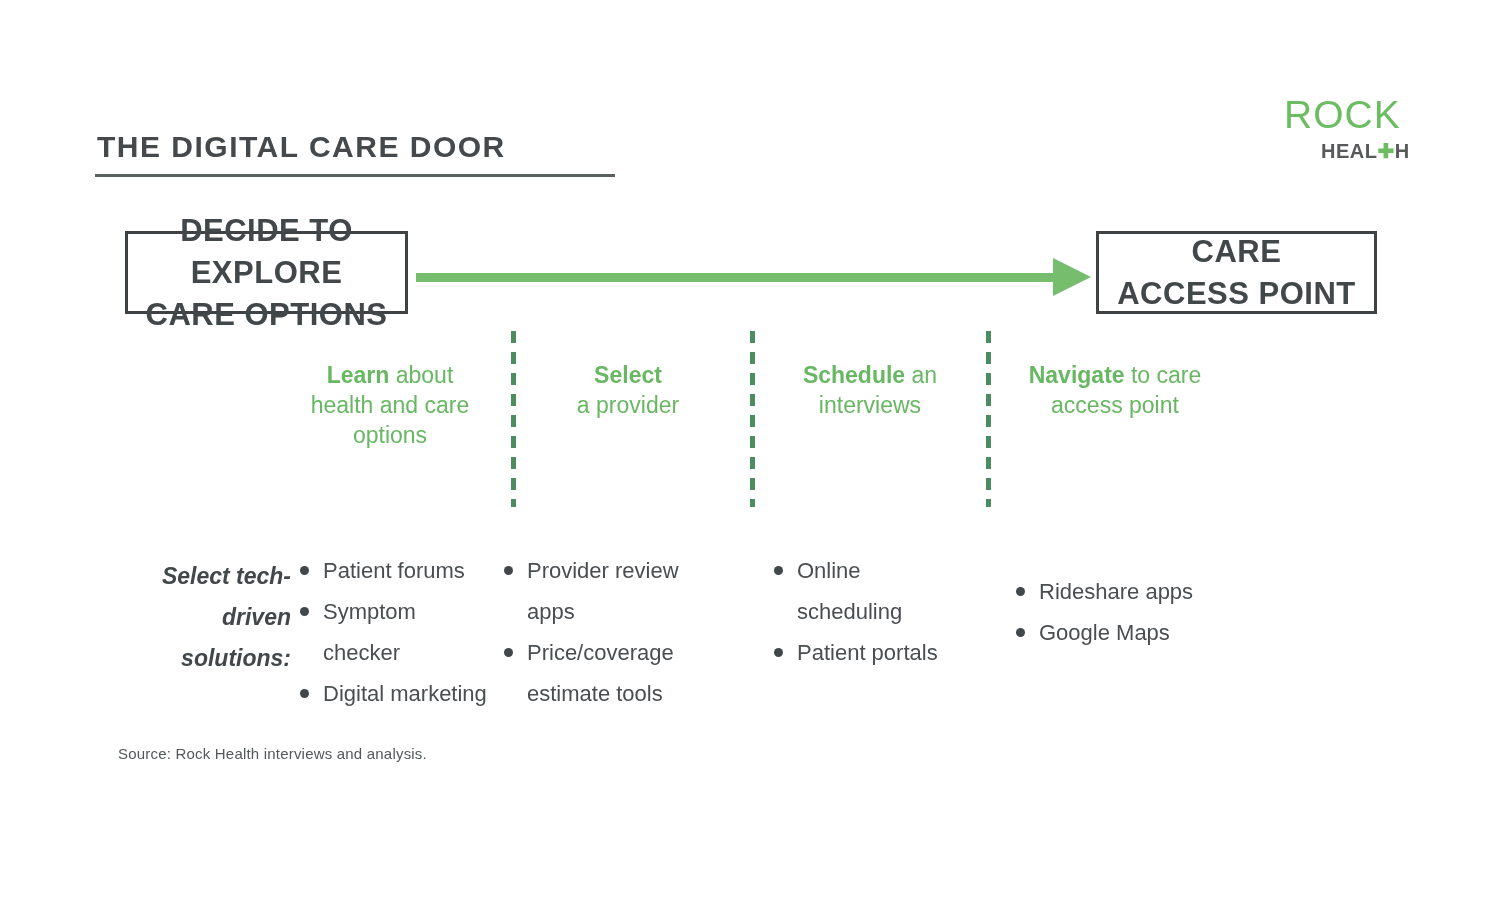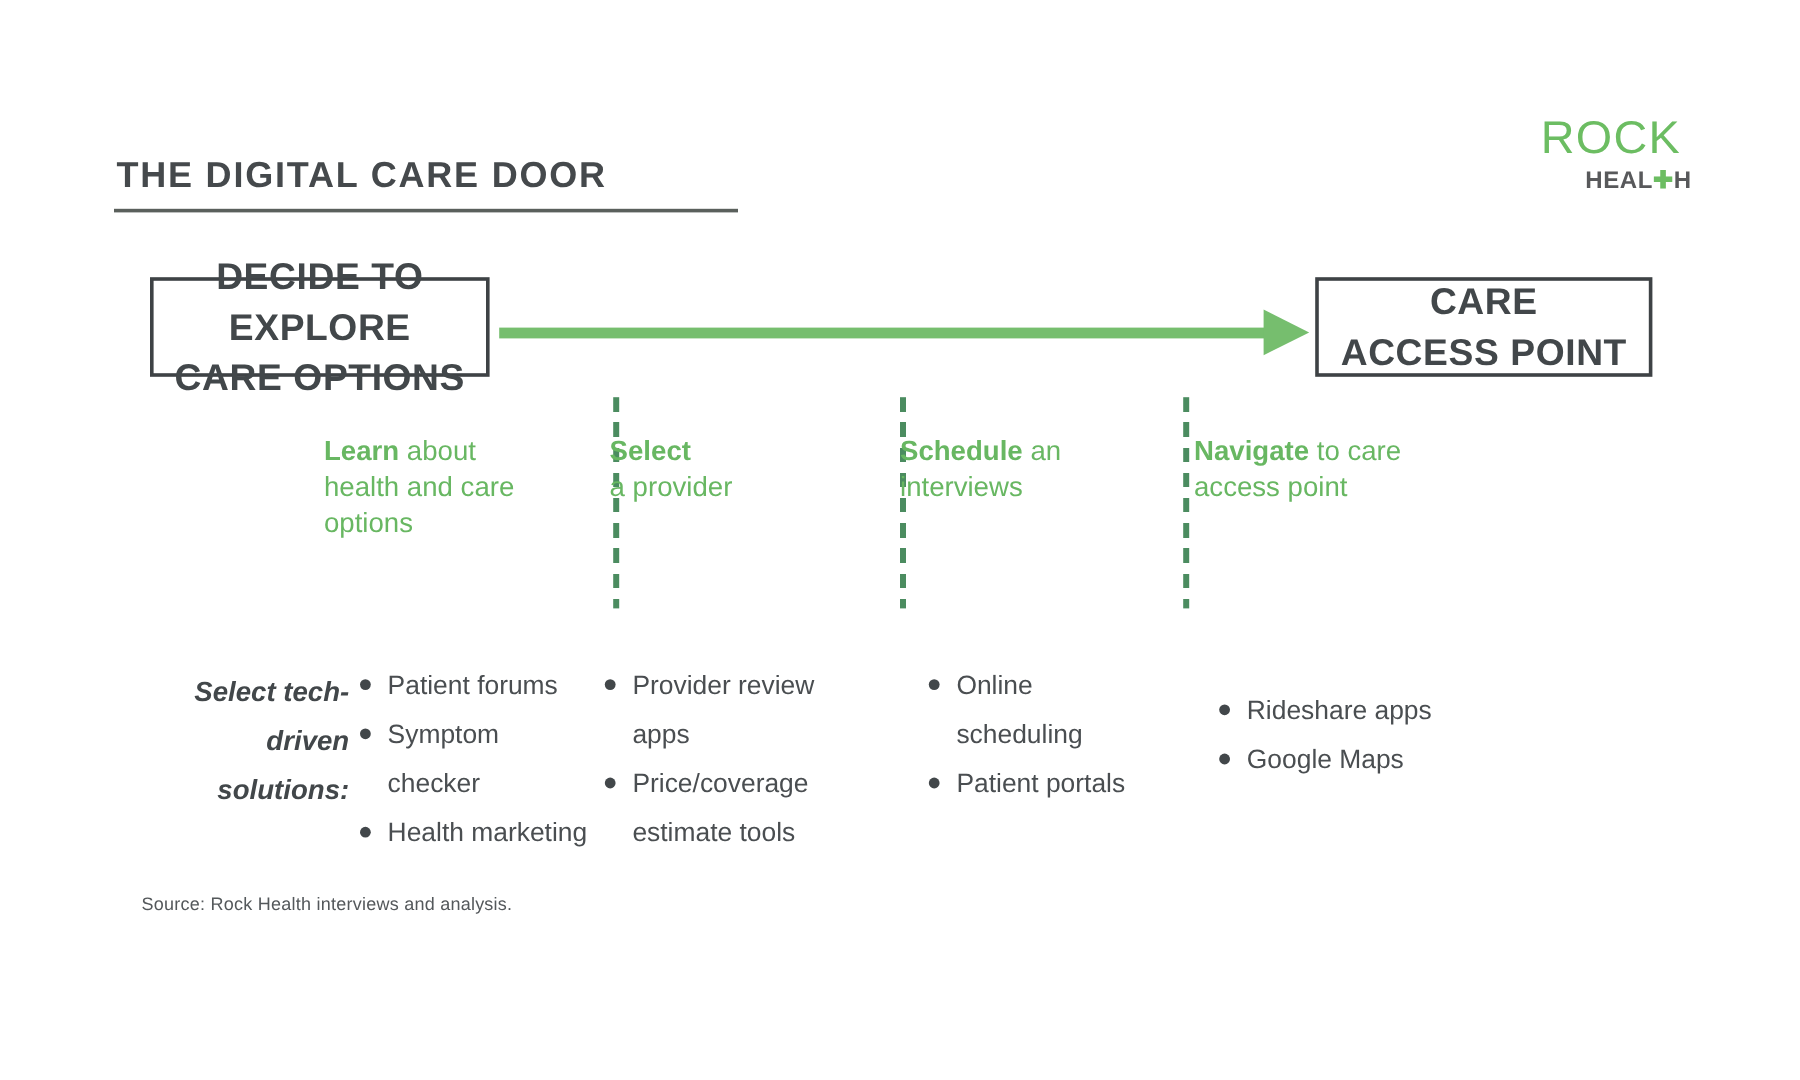--- a/index.html
+++ b/index.html
@@ -64,21 +64,21 @@
     background: repeating-linear-gradient(
       to bottom, #4b8c60 0px, #4b8c60 12px, transparent 12px, transparent 21px);
   }
   .divider-1 { left: 511px; }
   .divider-2 { left: 750px; }
   .divider-3 { left: 986px; }
 
   
   .stage {
     position: absolute; top: 360px; width: 240px;
-    text-align: left; font-size: 23px; line-height: 30px;
+    text-align: center; font-size: 23px; line-height: 30px;
     color: #68b762; white-space: pre-line;
   }
   .stage .kw { font-weight: bold; }
   .stage-1 { left: 270px; }
   .stage-2 { left: 508px; }
   .stage-3 { left: 750px; }
   .stage-4 { left: 995px; }
 
   
   .solutions-label {
@@ -157,21 +157,21 @@
         <span class="bullet-dot"></span>
         <span class="item-text">Patient forums</span>
       </li>
     <li class="solution-item">
         <span class="bullet-dot"></span>
         <span class="item-text">Symptom
 checker</span>
       </li>
     <li class="solution-item">
         <span class="bullet-dot"></span>
-        <span class="item-text">Health marketing</span>
+        <span class="item-text">Digital marketing</span>
       </li>
   </ul>
 
   <ul class="solutions-list list-2">
     <li class="solution-item">
         <span class="bullet-dot"></span>
         <span class="item-text">Provider review
 apps</span>
       </li>
     <li class="solution-item">

